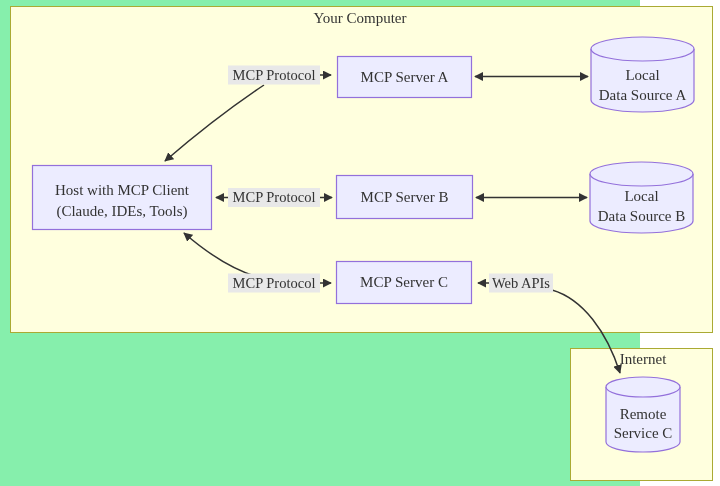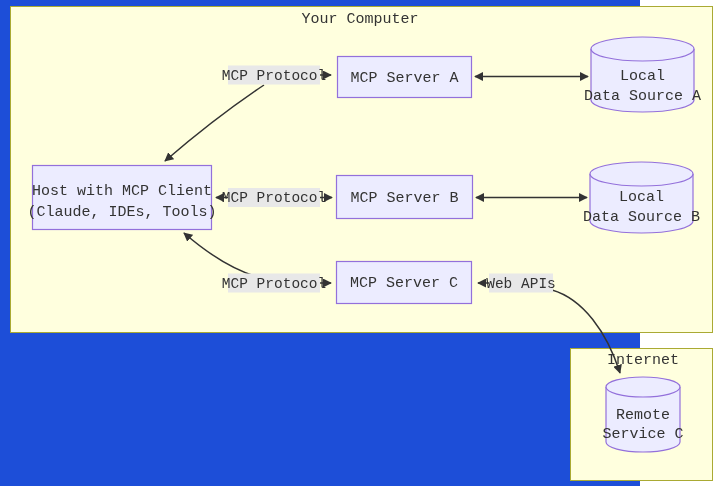--- a/index.html
+++ b/index.html
@@ -1,17 +1,17 @@
 <!DOCTYPE html>
 <html><head>
 <meta charset="utf-8">
 <style>
   html,body{margin:0;padding:0;background:#ffffff;}
-  .stage{position:relative;width:640px;height:486px;background:#1d4ed8;
-         font-family:Liberation Mono, monospace;}
+  .stage{position:relative;width:640px;height:486px;background:#86efac;
+         font-family:Liberation Serif, serif;}
   svg{display:block;}
   .cluster-rect{fill:#ffffde;stroke:#aaaa33;stroke-width:1;}
   .cluster-label{fill:#333333;font-size:15px;text-anchor:middle;}
   .node-rect{fill:#ECECFF;stroke:#9370DB;stroke-width:1.2;}
   .node-label{fill:#333333;font-size:15px;text-anchor:middle;}
   .cyl-body{fill:#ECECFF;stroke:#9370DB;stroke-width:1.2;}
   .cyl-top{fill:#ECECFF;stroke:#9370DB;stroke-width:1.2;}
   .edge{fill:none;stroke:#333333;stroke-width:1.5;}
   .edge-label-bg{fill:#e8e8e8;}
   .edge-label{fill:#333333;font-size:14.5px;text-anchor:middle;}

